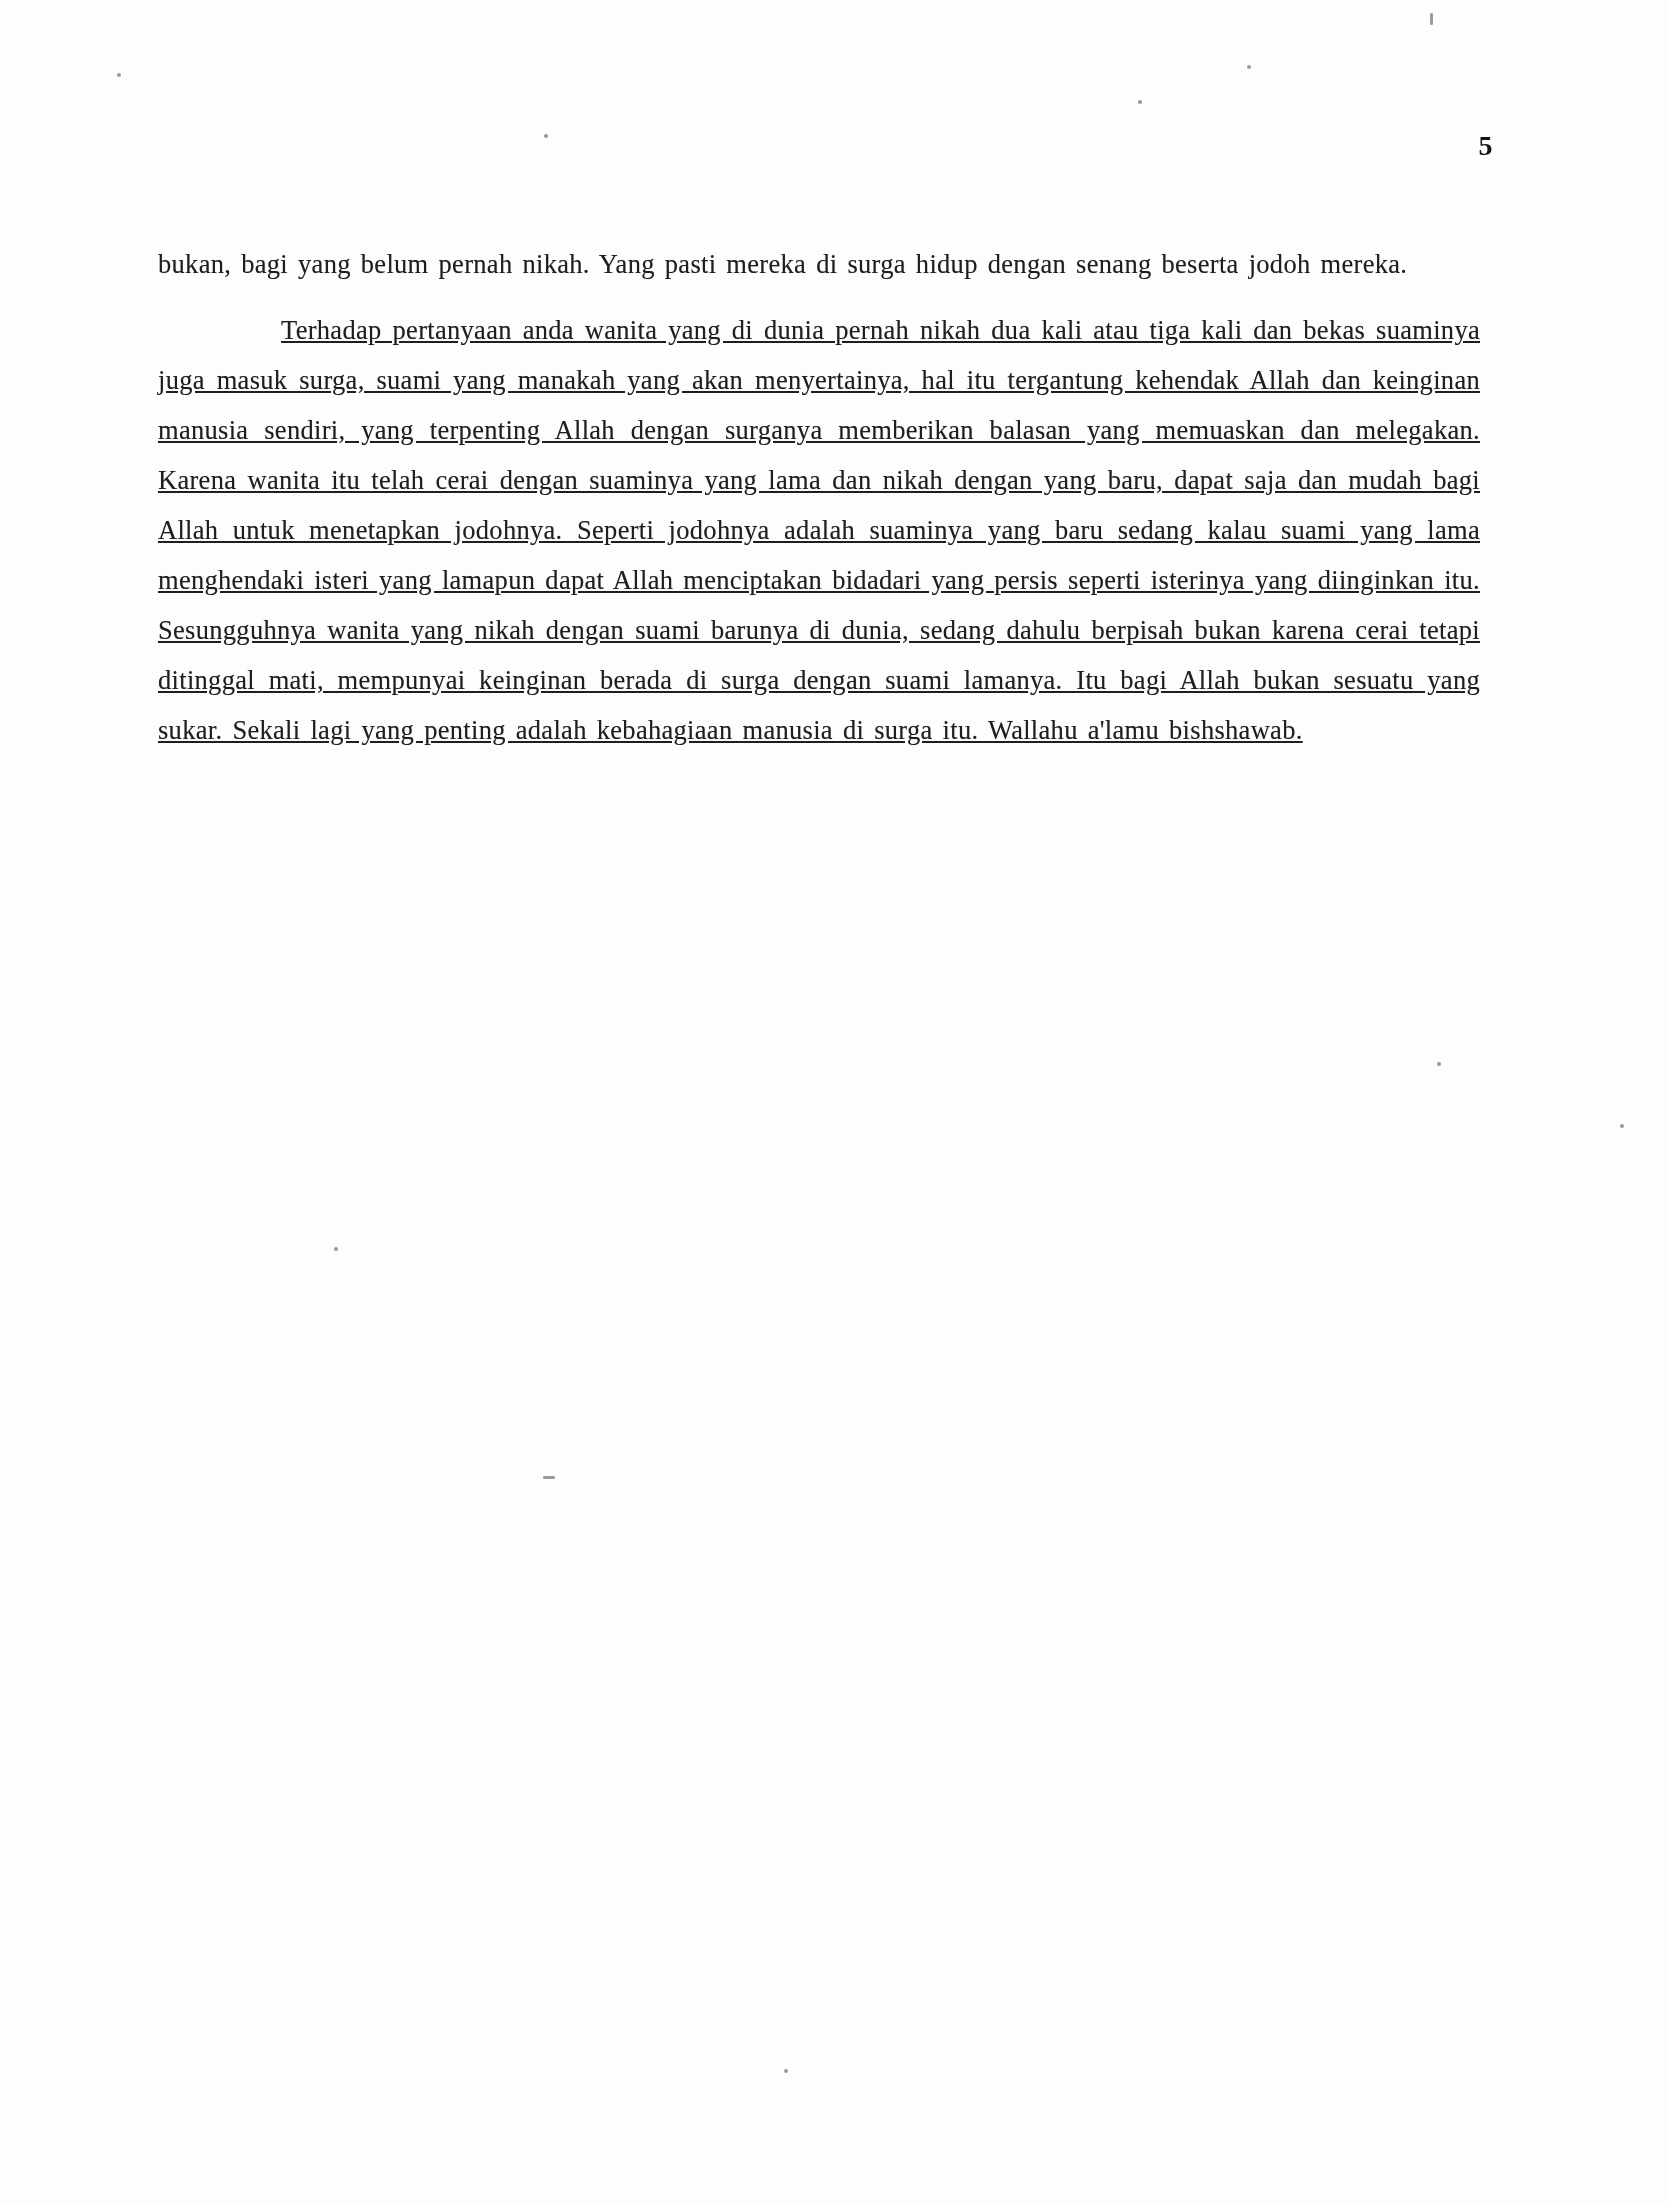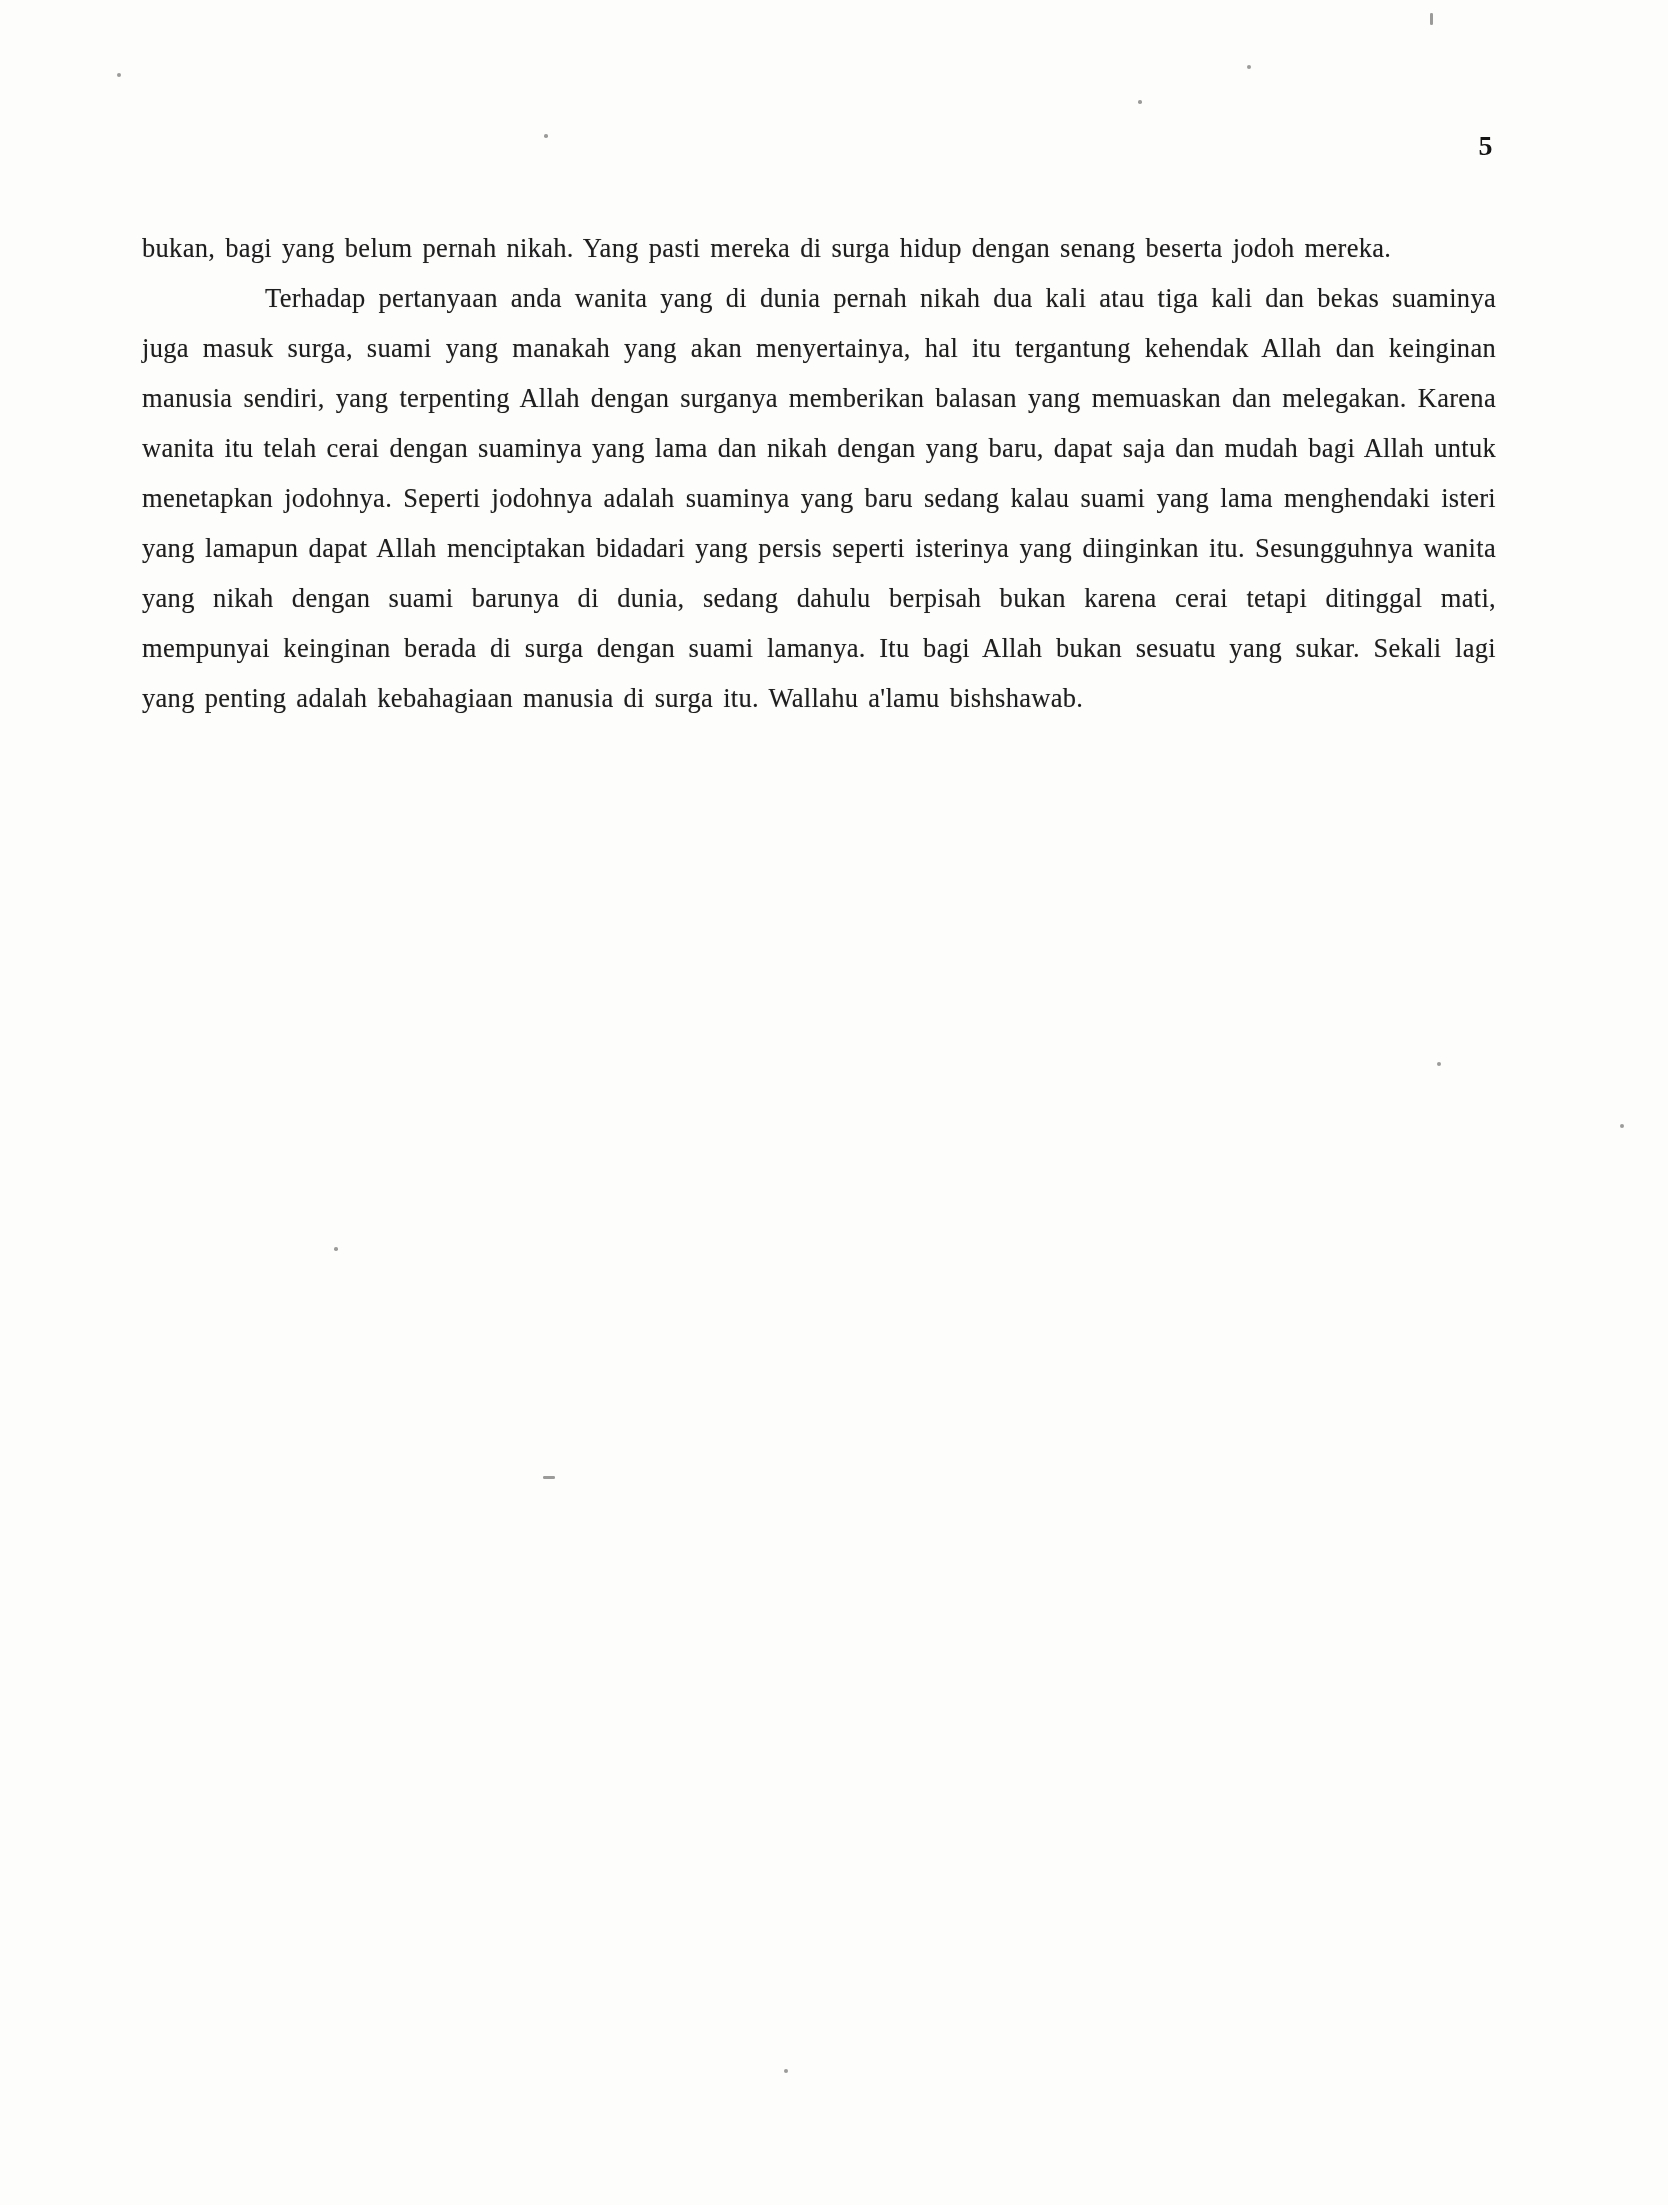--- a/index.html
+++ b/index.html
@@ -32,25 +32,26 @@
     top: 223px;
     font-size: 26.5px;
     line-height: 50px;
     text-align: justify;
     letter-spacing: 0.3px;
     word-spacing: 3.1px;
     color: #1e1e1e;
     text-shadow: 0 0 0.7px rgba(30,30,30,0.35);
   }
   .body-text p {
-    margin: 0;
+    margin: 16px;
     padding: 0;
   }
   .body-text p.indent {
     text-indent: 123px;
+    text-decoration: underline;
   }
   
   .speck {
     position: absolute;
     background: #4a4a4a;
     border-radius: 50%;
     opacity: 0.55;
   }
   .speck.s1 { left: 1430px; top: 13.2px;   width: 3.1px;  height: 11.5px; border-radius: 1.3px; }
   .speck.s2 { left: 117px;  top: 73px;  width: 4px;  height: 4px; }

